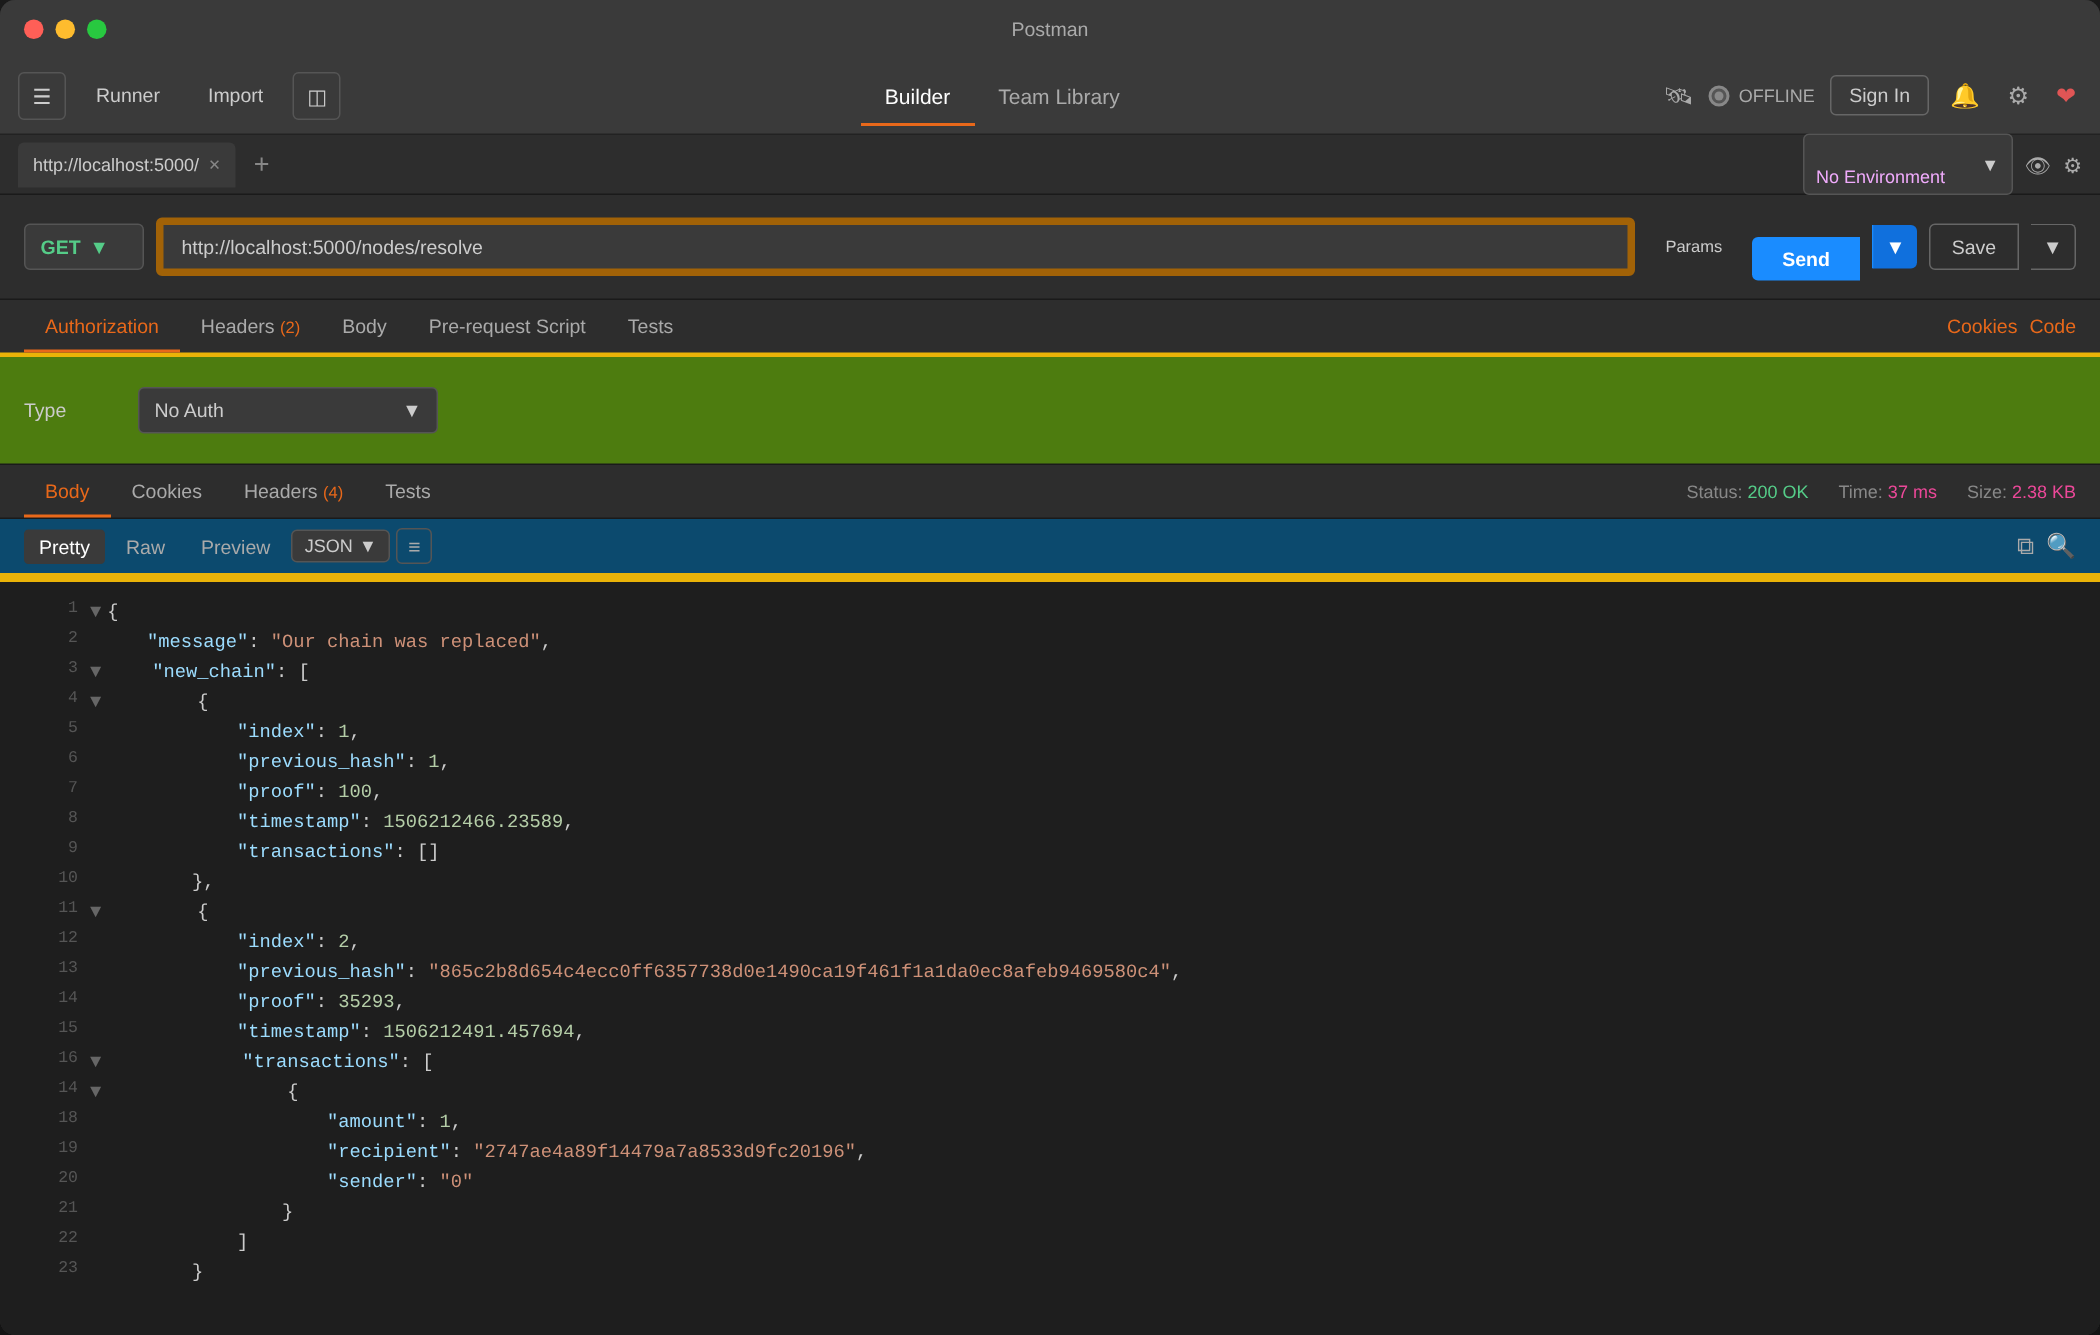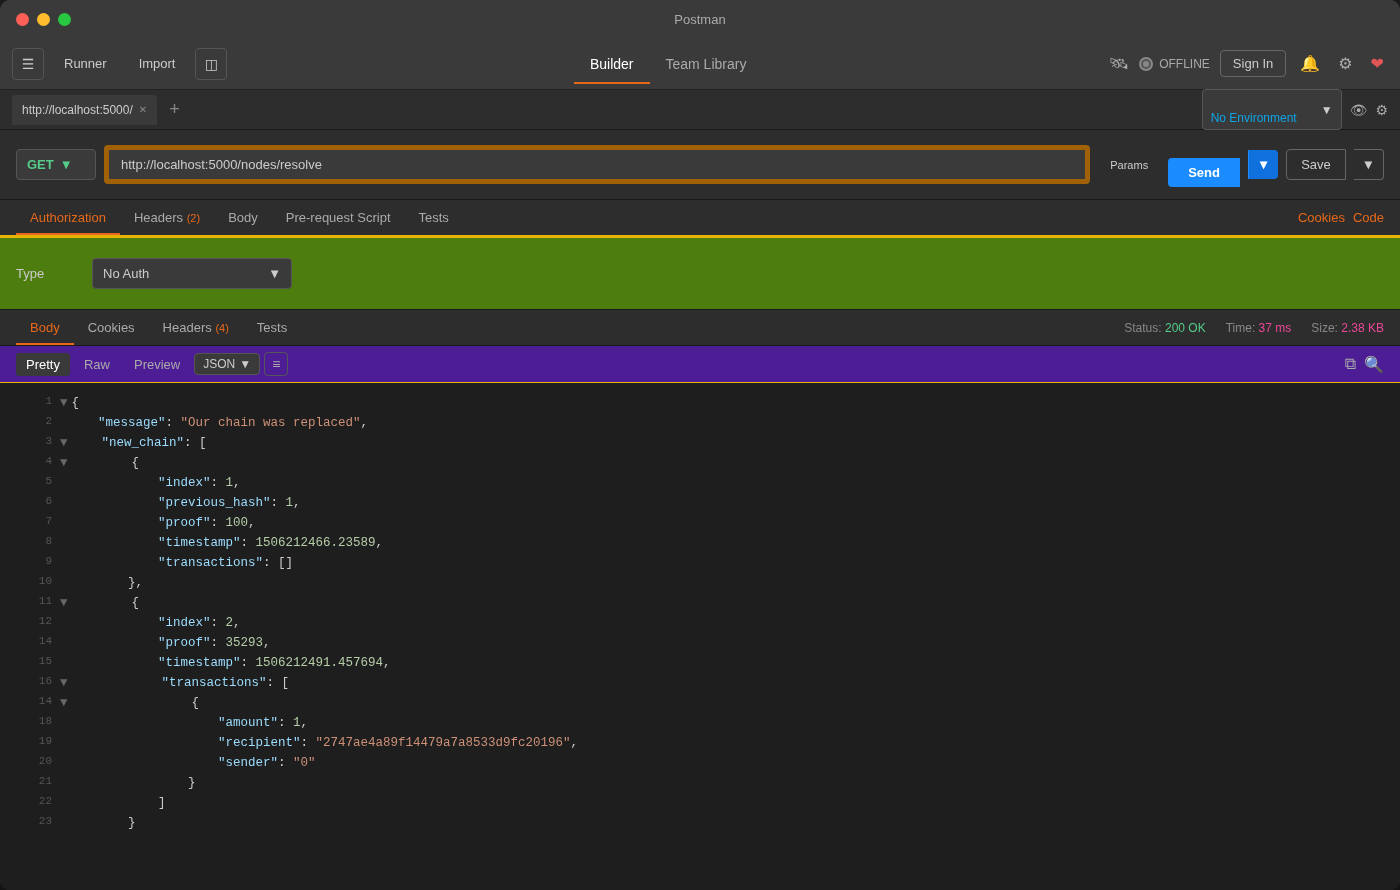--- a/index.html
+++ b/index.html
@@ -209,21 +209,21 @@
       border-radius: 4px;
       color: #ccc;
       padding: 4px 8px;
       font-size: 12px;
       display: flex;
       align-items: center;
       gap: 6px;
       cursor: pointer;
       min-width: 140px;
     }
-    .env-select-label { flex: 1; color: #0ea5e9; margin-top: 17px; }
+    .env-select-label { flex: 1; color: #f0abfc; margin-top: 17px; }
     .env-icon-btn {
       background: none;
       border: none;
       color: #aaa;
       font-size: 14px;
       cursor: pointer;
     }
 
     
     .request-bar {
@@ -423,27 +423,27 @@
       display: flex;
       gap: 20px;
       font-size: 12px;
       color: #888;
     }
     .resp-status .ok { color: #55cc88; }
     .resp-status .val { color: #ec4899; }
 
     
     .resp-toolbar {
-      background: #4c1d95;
+      background: #0c4a6e;
       display: flex;
       align-items: center;
       padding: 6px 16px;
       gap: 4px;
       flex-shrink: 0;
-      border-bottom: 1px solid #eab308;
+      border-bottom: 6px solid #eab308;
       justify-content: flex-end;
     }
     .format-btn {
       background: none;
       border: none;
       color: #aaa;
       font-size: 13px;
       padding: 4px 10px;
       cursor: pointer;
       border-radius: 3px;
@@ -712,20 +712,24 @@
       <div class="code-line">
         <span class="line-num">11</span>
         <span class="collapse-btn">▼</span>
         <span class="line-content j-punc">        {</span>
       </div>
       <div class="code-line">
         <span class="line-num">12</span>
         <span class="line-content">            <span class="j-key">"index"</span><span class="j-punc">: </span><span class="j-num">2</span><span class="j-punc">,</span></span>
       </div>
       <div class="code-line">
+        <span class="line-num">13</span>
+        <span class="line-content">            <span class="j-key">"previous_hash"</span><span class="j-punc">: </span><span class="j-str">"865c2b8d654c4ecc0ff6357738d0e1490ca19f461f1a1da0ec8afeb9469580c4"</span><span class="j-punc">,</span></span>
+      </div>
+      <div class="code-line">
         <span class="line-num">14</span>
         <span class="line-content">            <span class="j-key">"proof"</span><span class="j-punc">: </span><span class="j-num">35293</span><span class="j-punc">,</span></span>
       </div>
       <div class="code-line">
         <span class="line-num">15</span>
         <span class="line-content">            <span class="j-key">"timestamp"</span><span class="j-punc">: </span><span class="j-num">1506212491.457694</span><span class="j-punc">,</span></span>
       </div>
       <div class="code-line">
         <span class="line-num">16</span>
         <span class="collapse-btn">▼</span>

